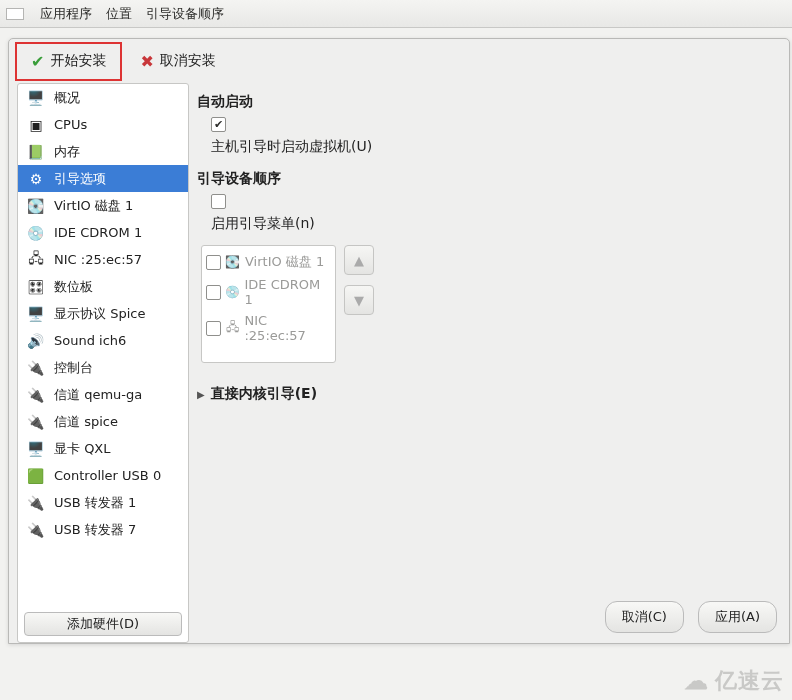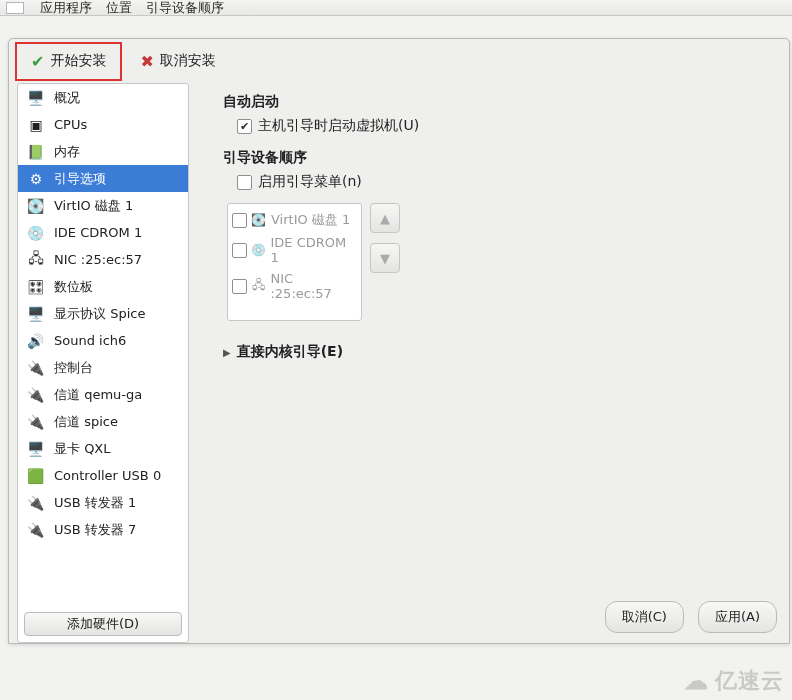--- a/index.html
+++ b/index.html
@@ -7,21 +7,21 @@
   font-family: "DejaVu Sans", "Liberation Sans", Arial, sans-serif;
   font-size: 13px;
   color: #222;
   background: #f2f2f0;
   width: 792px;
   height: 700px;
   overflow: hidden;
   position: relative;
 }
 .desktop-menubar {
-  height: 16px;
+  height: 28px;
   background: linear-gradient(#f4f4f2, #e8e8e6);
   border-bottom: 1px solid #c8c8c6;
   display: flex;
   align-items: center;
   padding-left: 6px;
   gap: 14px;
 }
 .desktop-menubar .app-chiclet {
   width: 18px; height: 12px;
   border: 1px solid #b5b5b3;
@@ -110,33 +110,34 @@
   padding: 2px 0;
   border: 1px solid #bbb;
   border-radius: 4px;
   background: linear-gradient(#f8f8f6,#e4e4e2);
   text-align: center;
   cursor: pointer;
   font-size: 13px;
 }
 .content {
   flex: 1;
-  padding: 4px 18px 0 34px;
+  padding: 4px 18px 0 8px;
   position: relative;
 }
 .section-title {
   font-weight: 700;
   font-size: 14px;
   margin-top: 6px;
   margin-bottom: 6px;
 }
 .checkbox-row {
-  display: flex; align-items: center; gap: 6px;
+  display: flex; align-items: flex-start; gap: 6px;
   margin: 4px 0 14px 14px;
   font-size: 14px;
+  flex-direction: column;
 }
 .chk {
   width: 15px; height: 15px;
   border: 1px solid #8f8f8c;
   background: #fff;
   border-radius: 2px;
   display: inline-flex; align-items: center; justify-content: center;
   font-size: 11px; color: #2d2d2b;
 }
 .chk.checked::after { content: "✔"; }

